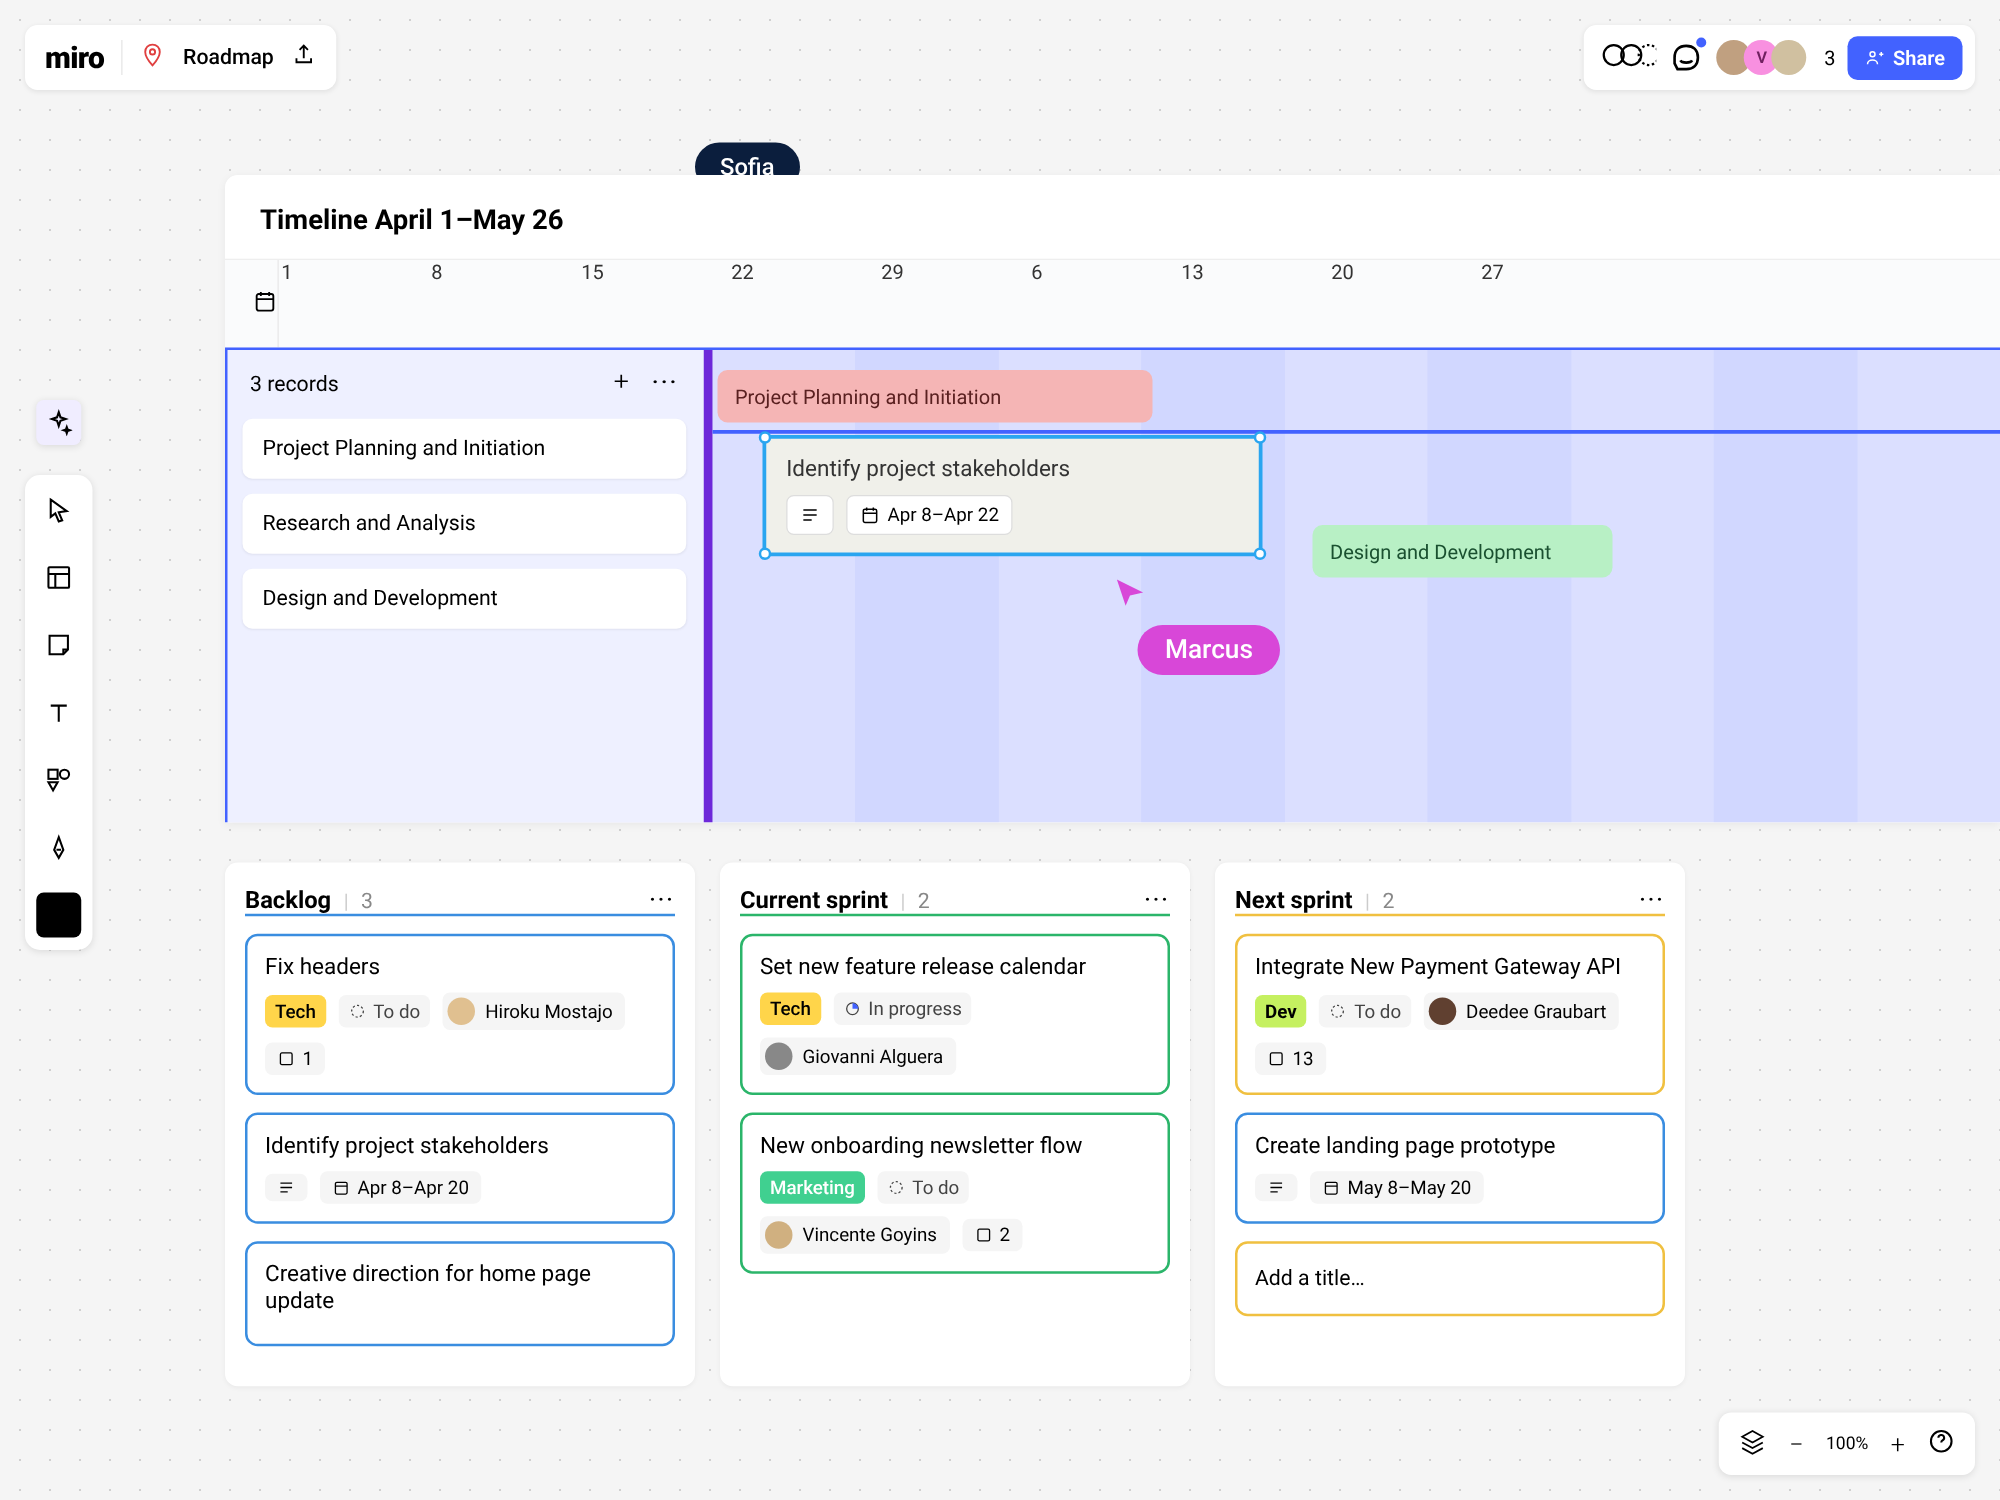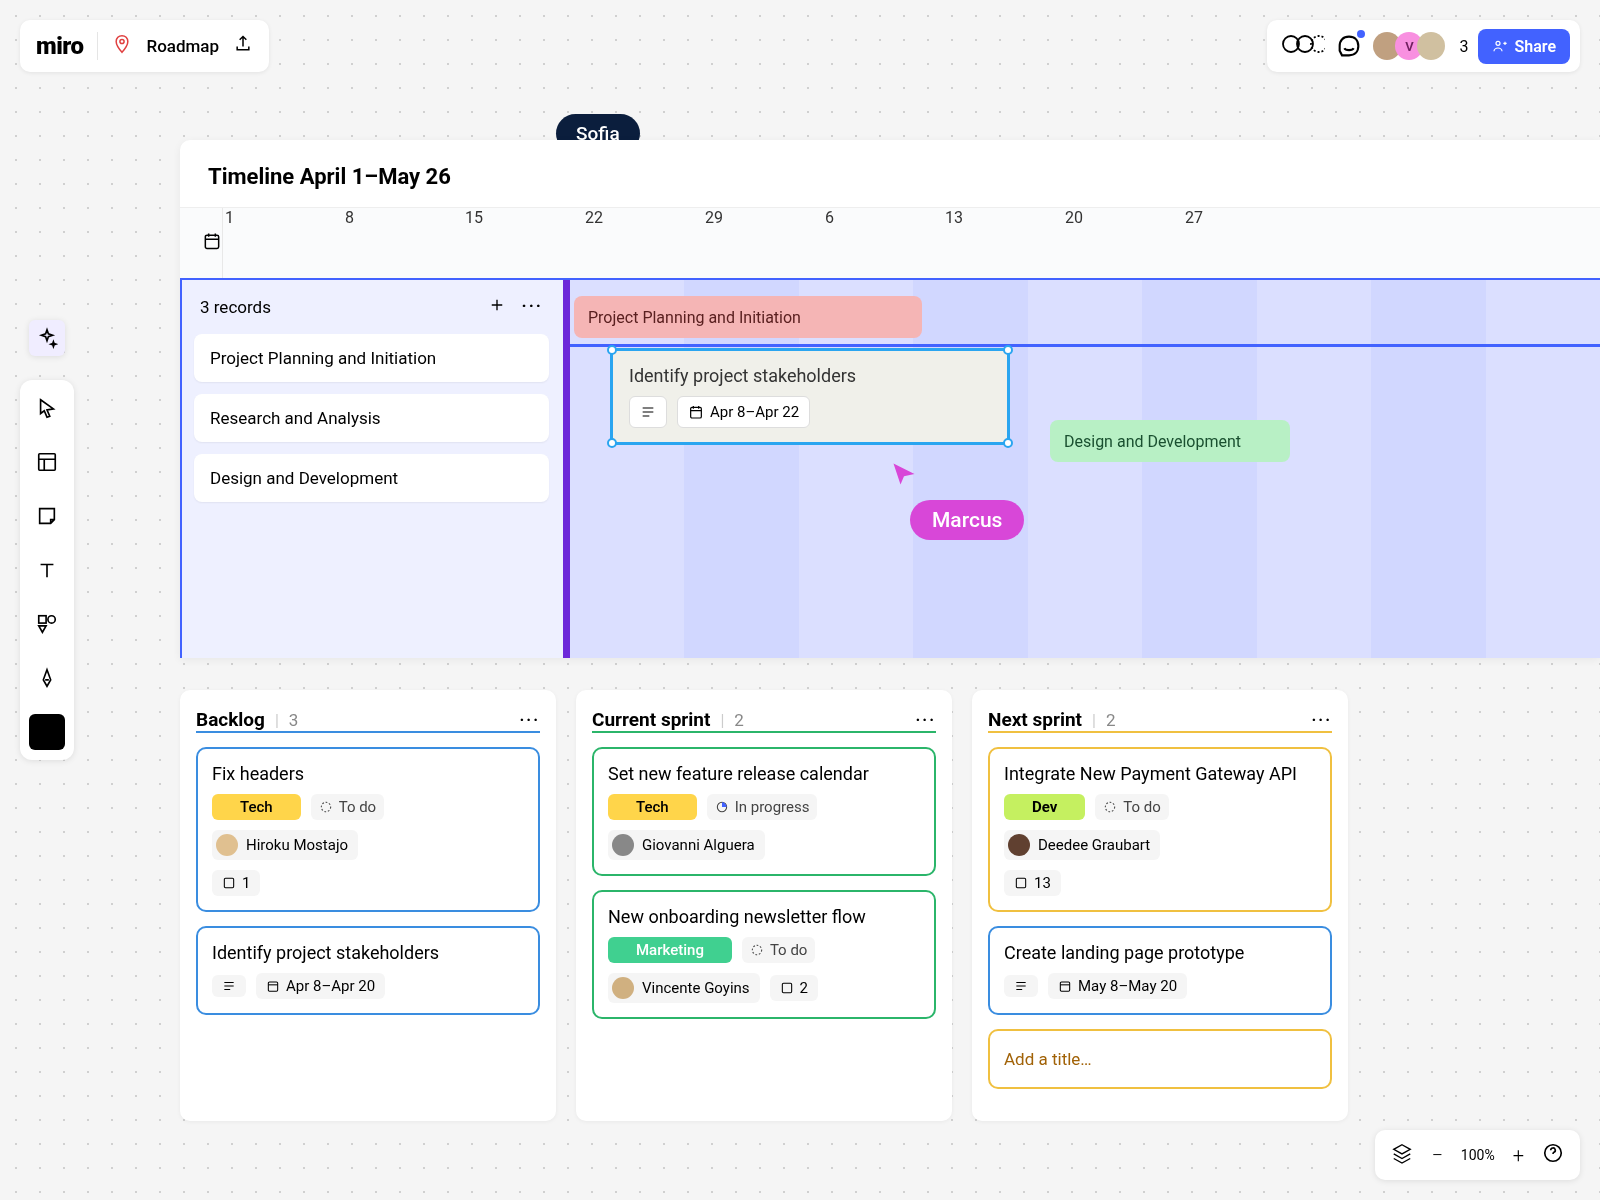--- a/index.html
+++ b/index.html
@@ -83,29 +83,29 @@
 .col-line { height: 2px; margin-bottom: 14px; }
 .col-line.blue { background: #3a8de0; }
 .col-line.green { background: #2bb56a; }
 .col-line.yellow { background: #f0c040; }
 .card { border: 2px solid; border-radius: 10px; padding: 14px; margin-bottom: 14px; }
 .card.blue { border-color: #3a8de0; }
 .card.green { border-color: #2bb56a; }
 .card.yellow { border-color: #f0c040; }
 .card-title { font-size: 18px; margin-bottom: 10px; }
 .card-row { display: flex; align-items: center; gap: 10px; flex-wrap: wrap; }
-.tag { padding: 4px 28px; border-radius: 6px; font-size: 15px; font-weight: 500; }
+.tag { padding: 4px 8px; border-radius: 6px; font-size: 15px; font-weight: 500; }
 .tag.tech { background: #ffd54a; }
 .tag.dev { background: #c5f060; font-weight: bold; }
 .tag.marketing { background: #40d090; color: white; }
 .status-chip { display: flex; align-items: center; gap: 6px; font-size: 15px; color: #444; padding: 4px 8px; background: #f5f5f5; border-radius: 6px; }
 .person-chip { display: flex; align-items: center; gap: 8px; font-size: 15px; background: #f5f5f5; padding: 4px 10px 4px 4px; border-radius: 6px; text-align: center; }
 .mini-avatar { width: 22px; height: 22px; border-radius: 50%; background: #bbb; }
 .count-chip { display: flex; align-items: center; gap: 6px; background: #f5f5f5; padding: 4px 10px; border-radius: 6px; font-size: 15px; }
-.add-title { color: #a16207; font-size: 17px; }
+.add-title { color: #000000; font-size: 17px; }
 
 
 .zoom-controls { position: absolute; bottom: 20px; right: 20px; background: white; border-radius: 10px; height: 50px; display: flex; align-items: center; gap: 18px; padding: 0 16px; box-shadow: 0 1px 6px rgba(0,0,0,0.1); }
 .zoom-controls .zbtn { cursor: pointer; font-size: 20px; font-weight: 300; }
 .zoom-val { font-size: 14px; }
 
 .dots-icon { letter-spacing: 2px; font-weight: bold; }
 
 svg { stroke: currentColor; fill: none; stroke-width: 1.8; }
 </style>
@@ -344,20 +344,23 @@
           </span>
         <span class="count-chip">
             <svg width="14" height="14" viewBox="0 0 24 24">
               <rect x="4" y="5" width="16" height="16" rx="2"></rect>
               <path d="M4 10h16"></path>
             </svg>
             <span>Apr 8–Apr  20</span>
           </span>
       </div>
     </div>
+    <div class="card blue">
+      <div class="card-title">Creative direction for home page update</div>
+    </div>
   </div>
 
   <div class="column">
     <div class="col-head">
       <div class="left">
           <span class="col-title">Current sprint</span>
           <span class="col-sep">|</span>
           <span class="col-count">2</span>
         </div>
       <span class="dots-icon">···</span>

